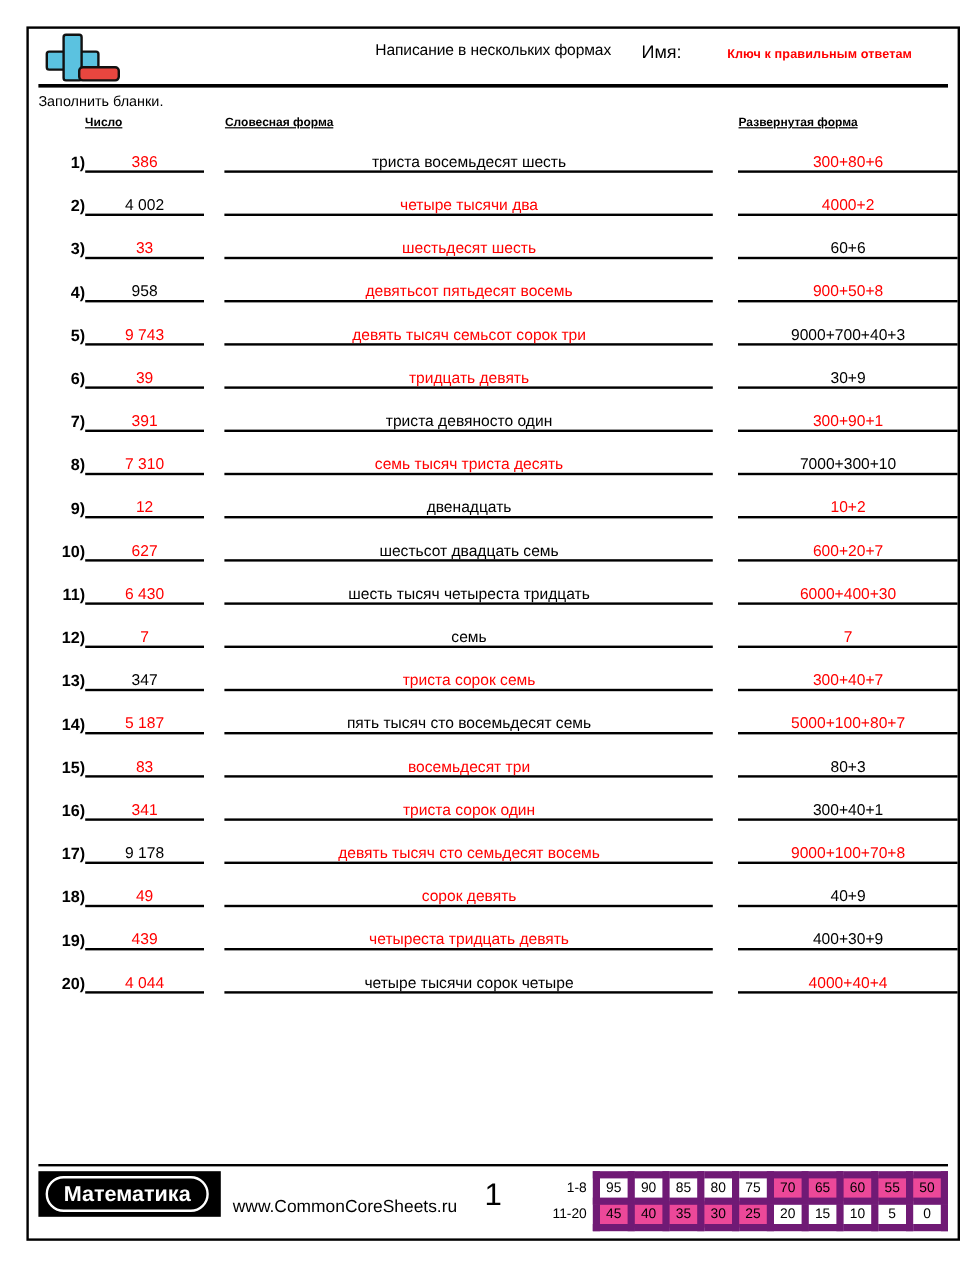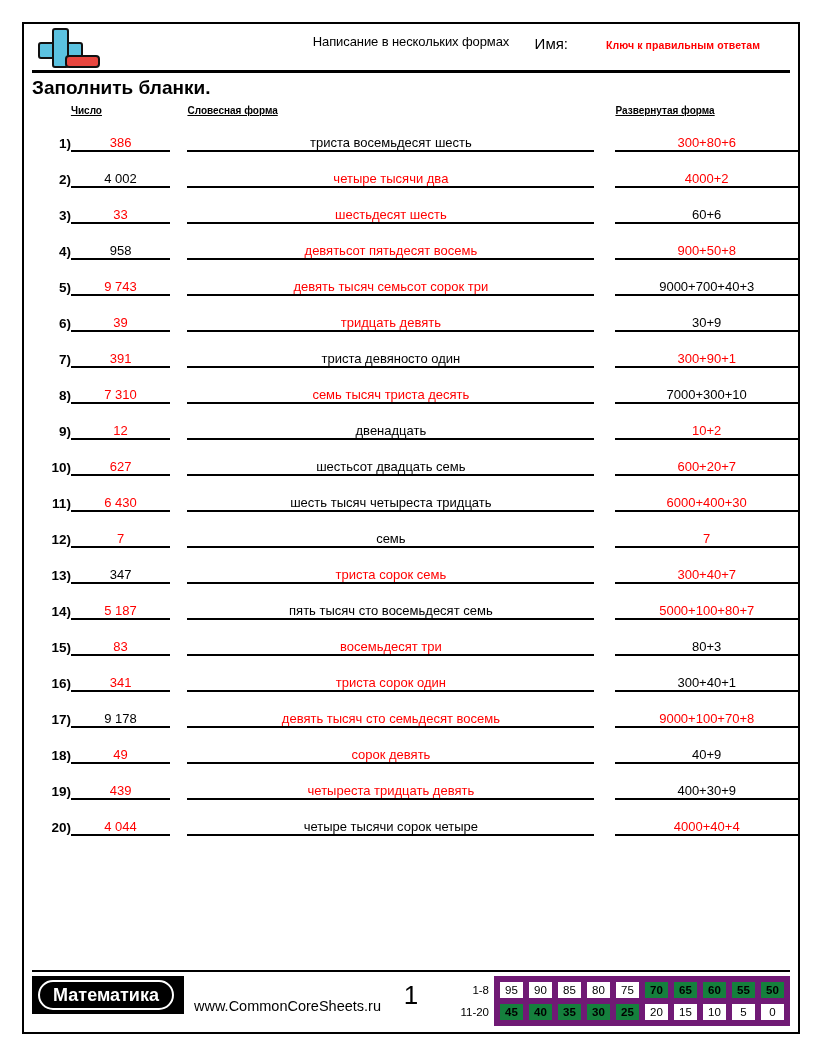--- a/index.html
+++ b/index.html
@@ -96,22 +96,22 @@
     text-align: center;
     color: #ff0000;
     font-weight: bold;
     font-size: 10.5px;
     letter-spacing: 0.1px;
   }
 
   
   .instruction {
     margin: 4px 0 0 8px;
-    font-size: 19px;
-    font-weight: bold;
+    font-size: 12px;
+    font-weight: normal;
   }
 
   
   .sheet {
     margin: 6px 0 0 0;
     width: 100%;
     border-collapse: collapse;
   }
   .sheet td { vertical-align: bottom; padding: 0; }
 
@@ -217,21 +217,21 @@
     text-align: center;
     padding: 0 1px;
   }
   .score td.rowlabel {
     border: none;
     width: auto;
     text-align: right;
     padding-right: 5px;
     font-size: 11.5px;
   }
-  .score td.hl { background: #15803d; font-weight: bold; }
+  .score td.hl { background: #ec4899; }
 </style>
 </head>
 <body>
 
 <div id="page">
 
   <div class="header">
     <div class="logo-mark">
       <div class="plus-h"></div>
       <div class="plus-v"></div>

